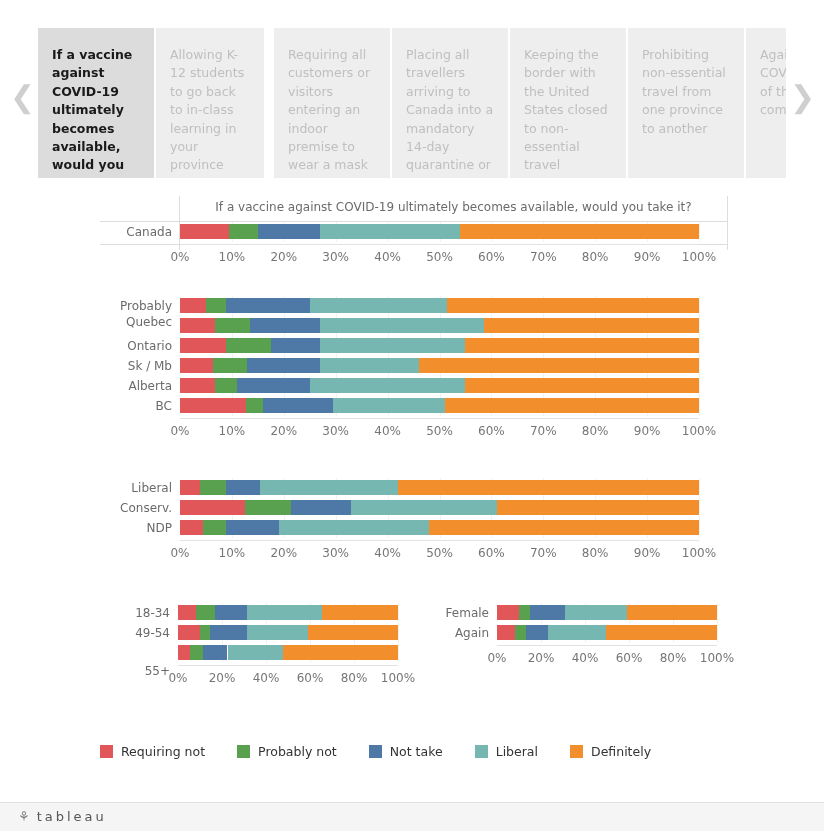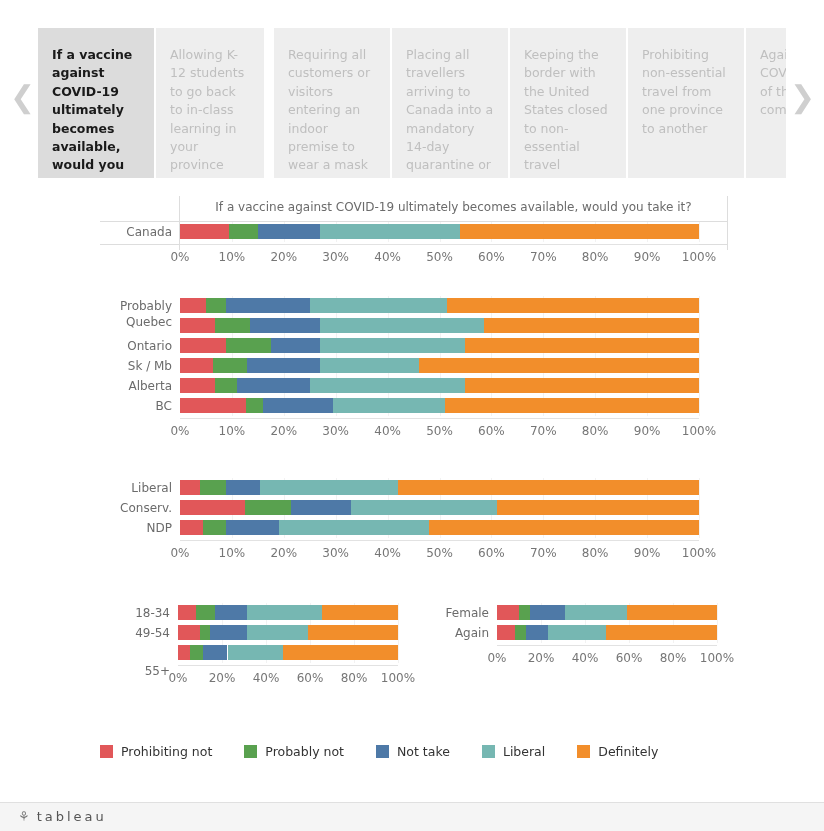--- a/index.html
+++ b/index.html
@@ -334,21 +334,21 @@
           <div class="tick" style="left: 673px; top: 473px;">80%</div>
           <div class="tick" style="left: 717px; top: 473px;">100%</div>
         </div>
       </div>
   </div>
 
   <div class="legend">
     <div class="legend-items" id="legend-items">
         <div class="legend-item">
           <span class="legend-sw" style="background: rgb(225, 87, 89);"></span>
-          <span class="legend-lb">Prohibiting not</span>
+          <span class="legend-lb">Requiring not</span>
         </div>
         <div class="legend-item">
           <span class="legend-sw" style="background: rgb(89, 161, 79);"></span>
           <span class="legend-lb">Probably not</span>
         </div>
         <div class="legend-item">
           <span class="legend-sw" style="background: rgb(78, 121, 167);"></span>
           <span class="legend-lb">Not take</span>
         </div>
         <div class="legend-item">

